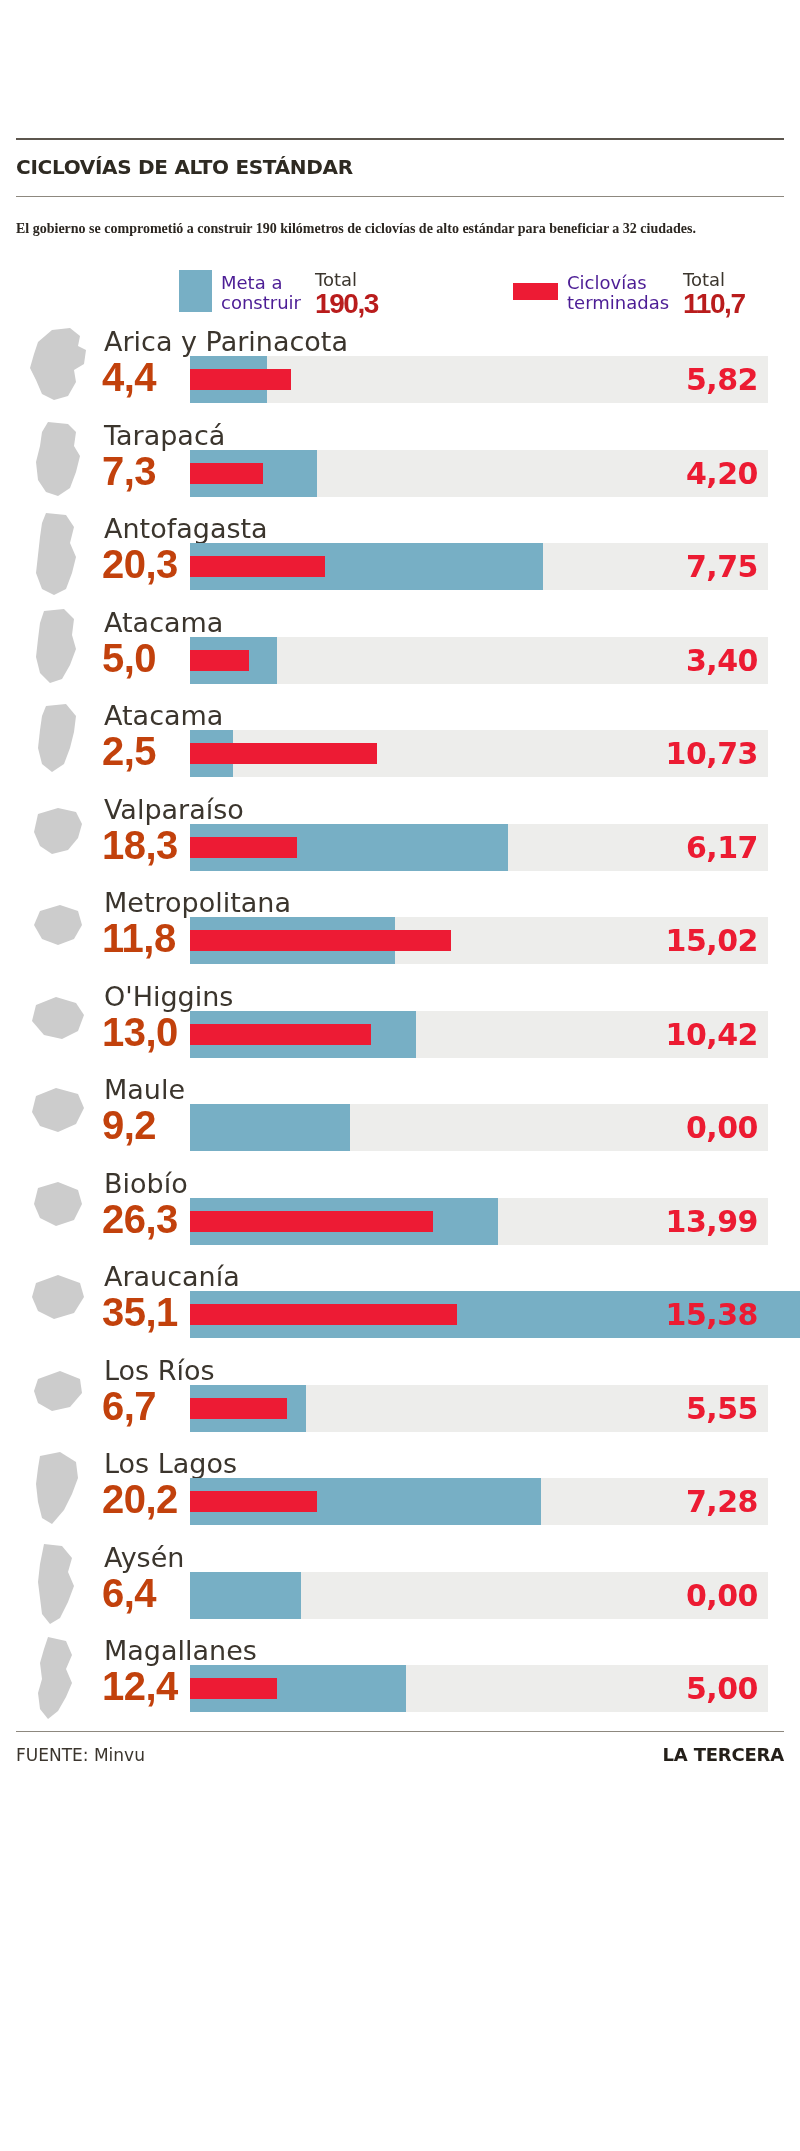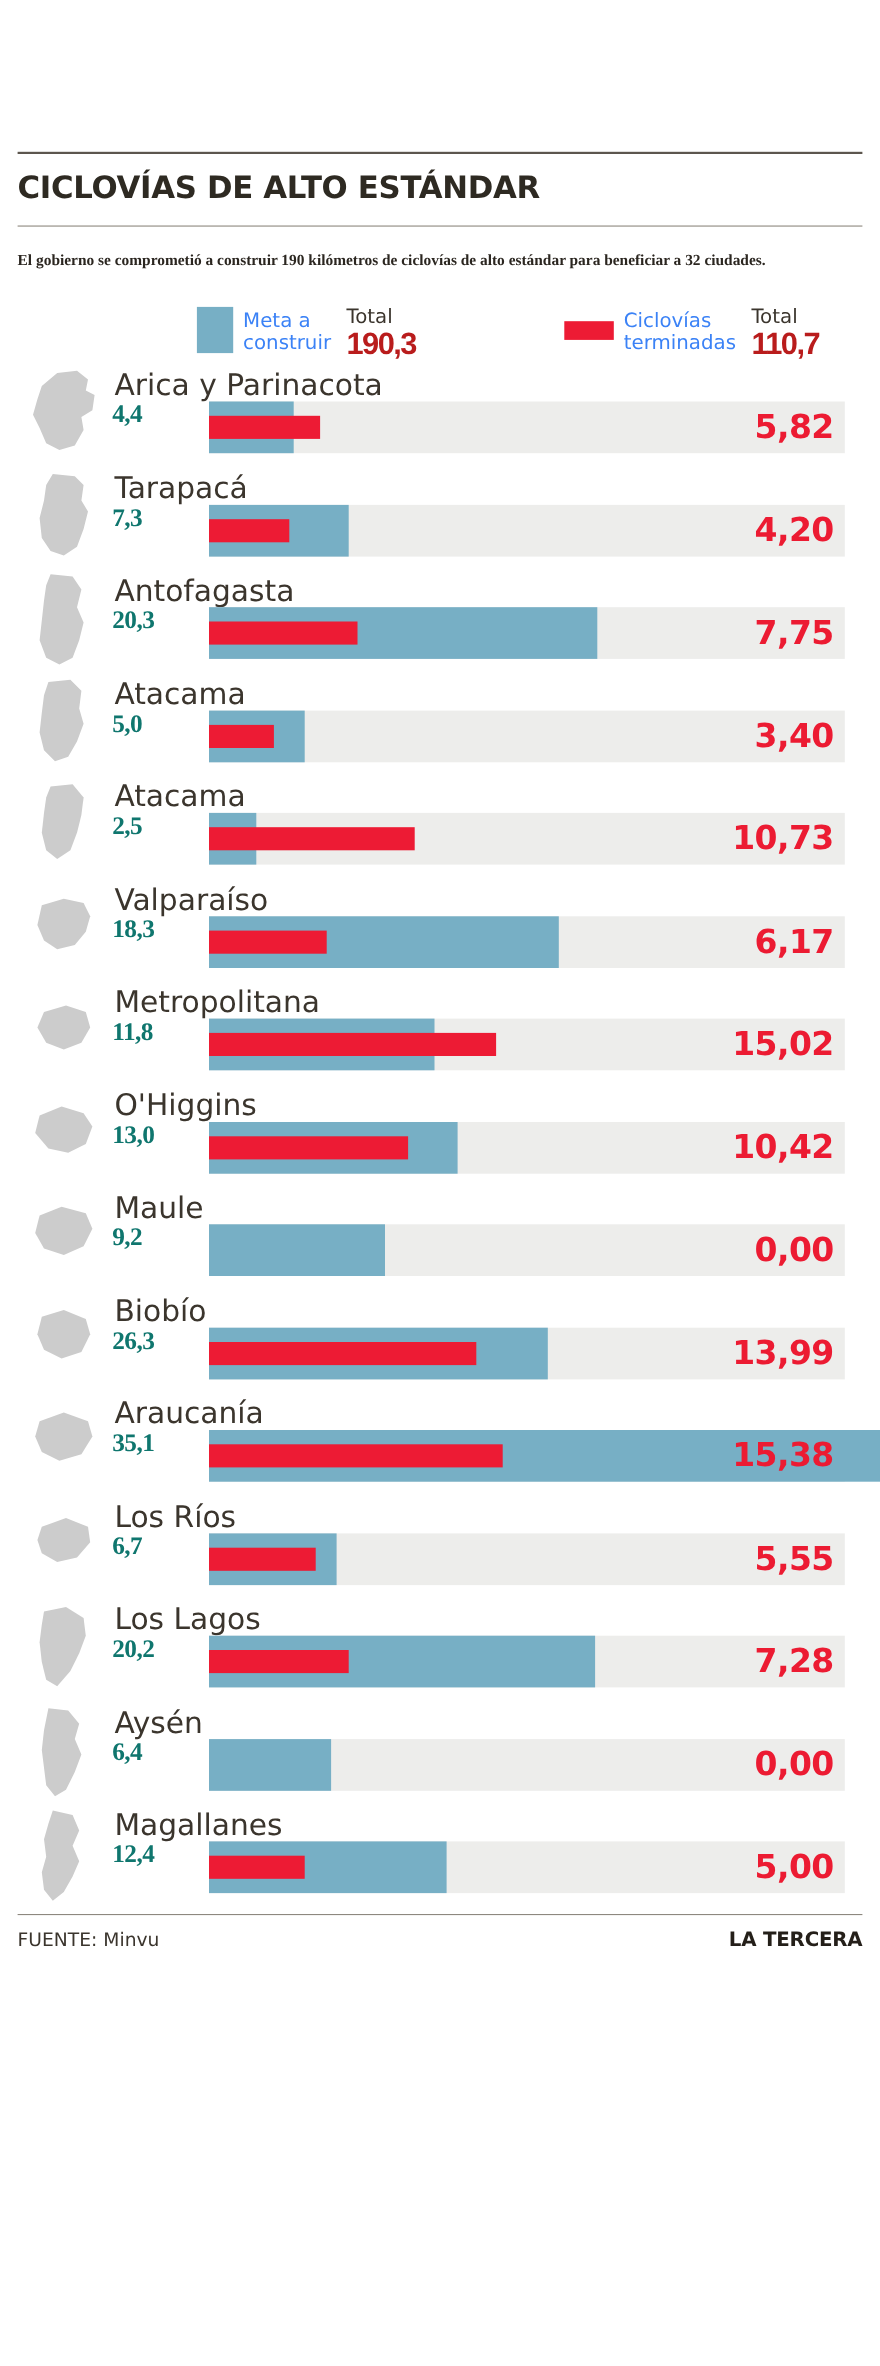--- a/index.html
+++ b/index.html
@@ -27,21 +27,21 @@
     margin-top:138px;
   }
   .rule-thin{
     height:0;
     border-top:1px solid #8d887f;
     margin-top:0;
   }
   .title{
     font-family:"DejaVu Sans", sans-serif;
     font-weight:bold;
-    font-size:28px;
+    font-size:20px;
     letter-spacing:-0.3px;
     color:#2e2a22;
     padding:16px 0 18px 0;
     line-height:1.1;
     white-space:nowrap;
   }
   .subtitle{
     font-family:Liberation Serif, serif;
     font-size:14px;
     font-weight:600;
@@ -71,21 +71,21 @@
     margin-right:9px;flex:0 0 auto;
   }
   .swatch-red{
     width:45px;height:17px;background:#ed1b34;
     margin-right:9px;margin-bottom:12px;flex:0 0 auto;
   }
   .legend-label{
     font-family:"DejaVu Sans", sans-serif;
     font-size:18px;
     line-height:1.12;
-    color:#3b82f6;
+    color:#4c1d95;
     white-space:nowrap;
     margin-bottom:-1px;
   }
   .legend-total{
     margin-left:14px;
     display:flex;
     flex-direction:column;
     align-items:flex-start;
     line-height:1;
   }
@@ -128,25 +128,25 @@
     top:4px;
     font-family:"DejaVu Sans", sans-serif;
     font-size:27px;
     color:#3b352d;
     white-space:nowrap;
   }
   .meta-val{
     position:absolute;
     left:86px;
     top:33px;
-    font-family:Liberation Serif, serif;
+    font-family:Liberation Sans, sans-serif;
     font-weight:bold;
-    font-size:23px;
+    font-size:40px;
     letter-spacing:-0.5px;
-    color:#0f766e;
+    color:#c2410c;
     white-space:nowrap;
   }
 
   
   .track{
     position:absolute;
     left:174px;
     right:16px;
     top:34px;
     height:47px;

